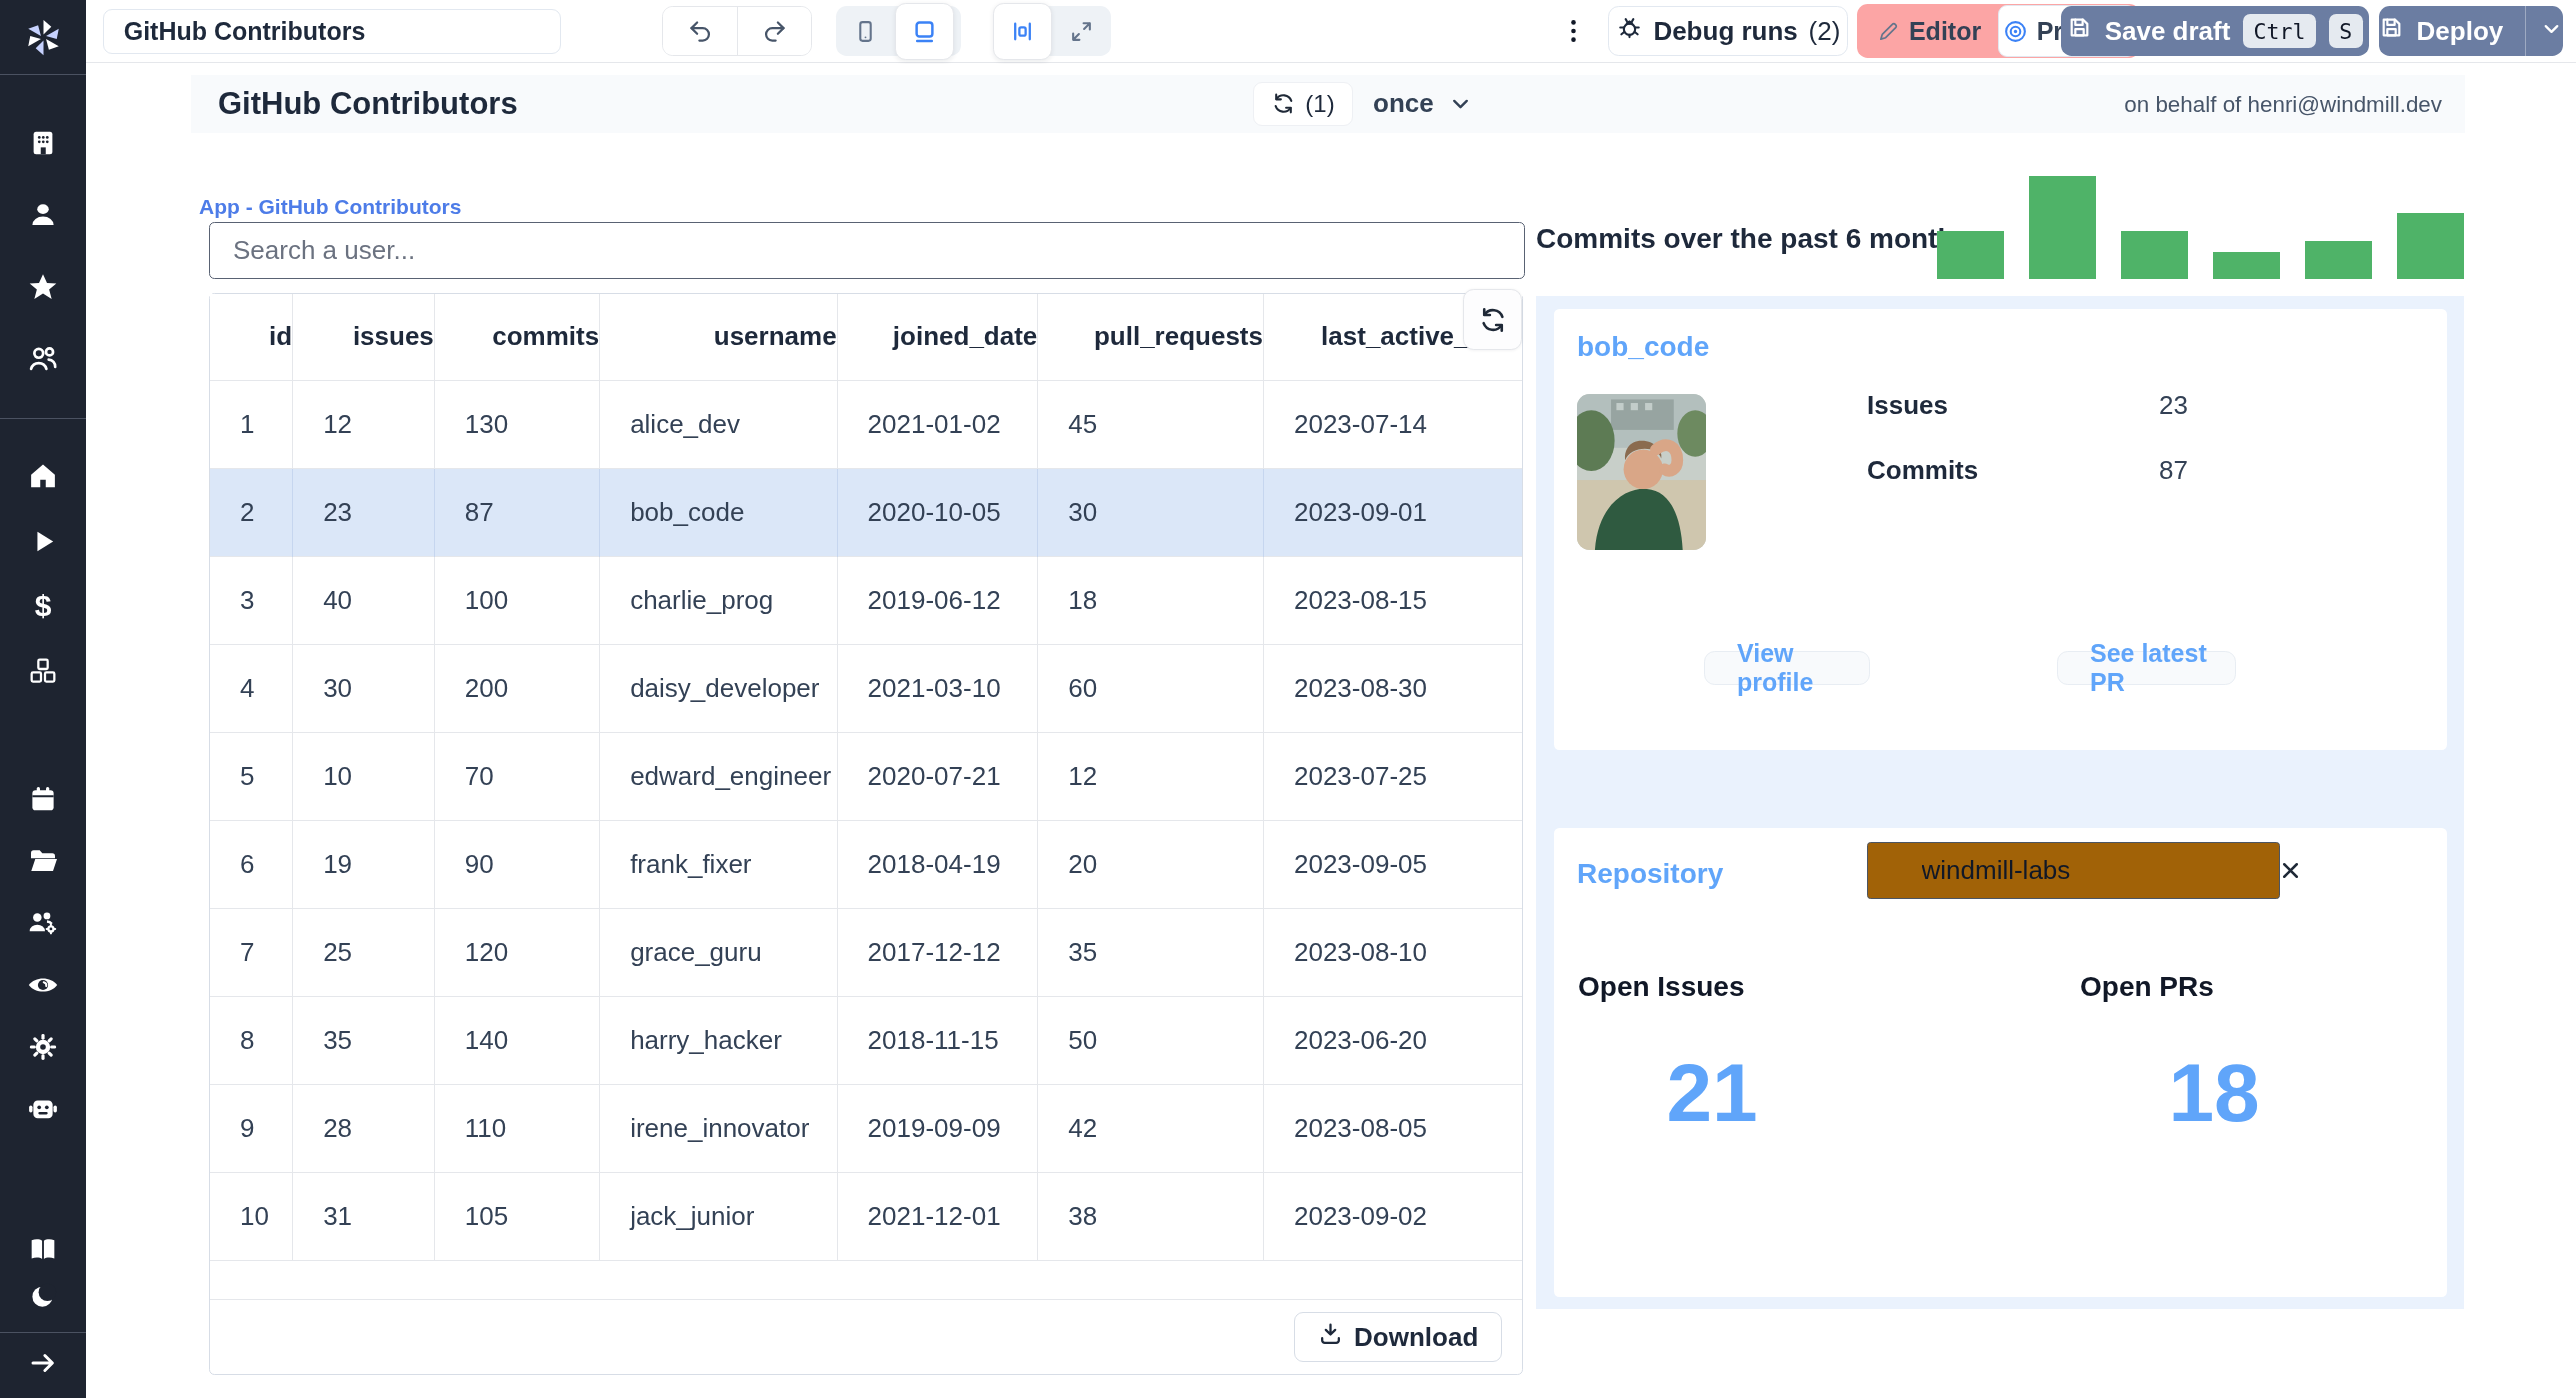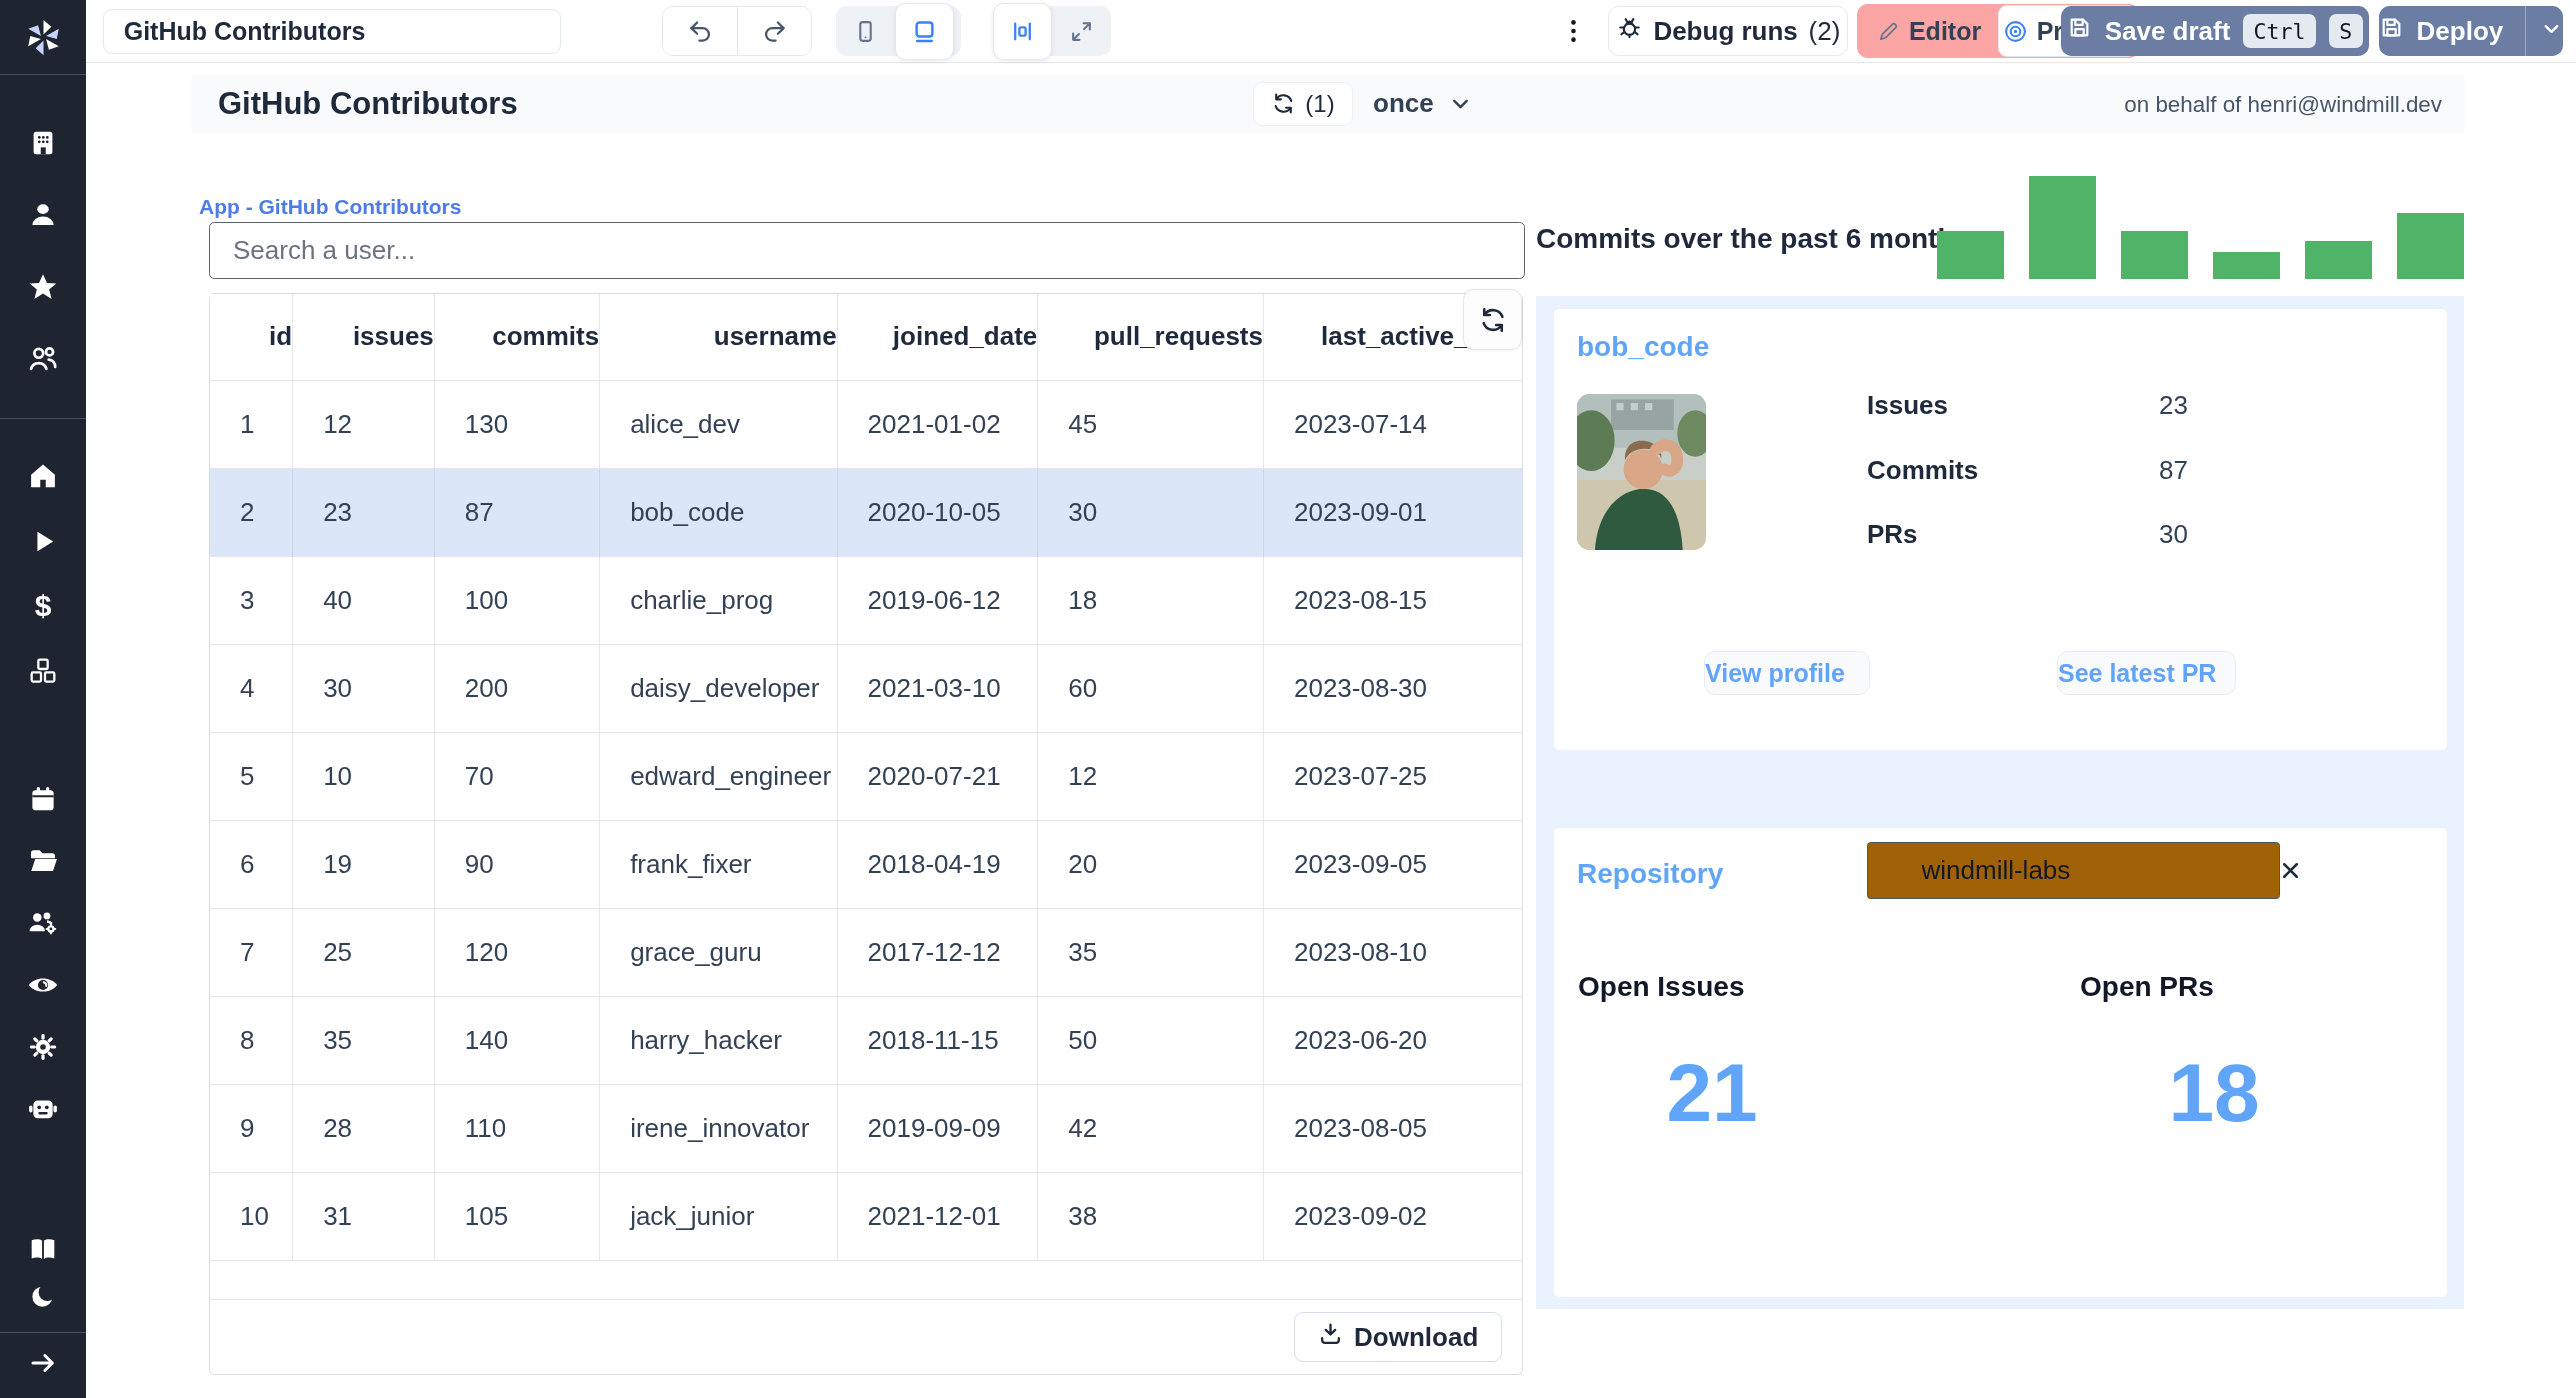--- a/index.html
+++ b/index.html
@@ -92,23 +92,23 @@
   .blue-panel { position:absolute; left:1450px; top:232px; width:928px; height:1013px; background:#eaf2fd; }
   .card { position:absolute; left:18px; width:893px; background:#fff; border-radius:5.4px; }
   .card1 { top:13.4px; height:441px; }
   .card2 { top:532px; height:469px; }
   .card-title { position:absolute; left:23px; top:21.5px; font-size:28px; font-weight:800; color:#60a5fa; }
   .avatar { position:absolute; left:23px; top:85px; width:129px; height:156px; border-radius:12.5px;
             overflow:hidden; }
   .stat-row { position:absolute; left:313px; width:501px; display:flex; }
   .stat-label { font-size:26px; font-weight:700; color:#1e293b; width:292px; }
   .stat-value { font-size:26px; color:#334155; }
-  .link-btn { position:absolute; top:342px; height:44px; background:#f8fafc; border:0.9px solid #e8edf3;
+  .link-btn { position:absolute; top:342px; height:34px; background:#f8fafc; border:0.9px solid #e8edf3;
               border-radius:10.7px; display:flex; align-items:center; justify-content:flex-start;
-              font-size:25px; font-weight:600; color:#60a5fa; }
+              font-size:25px; font-weight:600; color:#60a5fa;padding-left:32px; }
   .repo-input-wrap { position:absolute; left:313px; top:14.3px; width:413px; height:57px;
                      border:1.8px solid #4b5563; border-radius:3.6px; background:#a16207; display:flex;
                      align-items:center;padding-left:32px; }
   .repo-input { flex:1; border:none; outline:none; background:transparent; padding:0 21.5px;
                 font-size:26px; color:#111827; font-family:"Liberation Sans",sans-serif; }
   .repo-clear { width:50px; height:54px; display:flex; align-items:center; justify-content:center; color:#1f2937; }
   .open-label { position:absolute; top:143px; font-size:28px; font-weight:800; color:#111827; }
   .big-num { position:absolute; top:218px; width:268px; text-align:center; font-size:82px;
              font-weight:800; color:#60a5fa; }
 </style>
@@ -606,24 +606,20 @@
         </svg>
       </div>
       <div class="stat-row" style="top:81px;">
         <span class="stat-label">Issues</span>
         <span class="stat-value">23</span>
       </div>
       <div class="stat-row" style="top:146px;">
         <span class="stat-label">Commits</span>
         <span class="stat-value">87</span>
       </div>
-      <div class="stat-row" style="top:210px;">
-        <span class="stat-label">PRs</span>
-        <span class="stat-value">30</span>
-      </div>
       <div class="link-btn" style="left:150px; width:166px;">
         <span>View profile</span>
       </div>
       <div class="link-btn" style="left:503px; width:179px;">
         <span>See latest PR</span>
       </div>
     </div>
 
     <div class="card card2">
       <div class="card-title" style="top:30px;">Repository</div>

